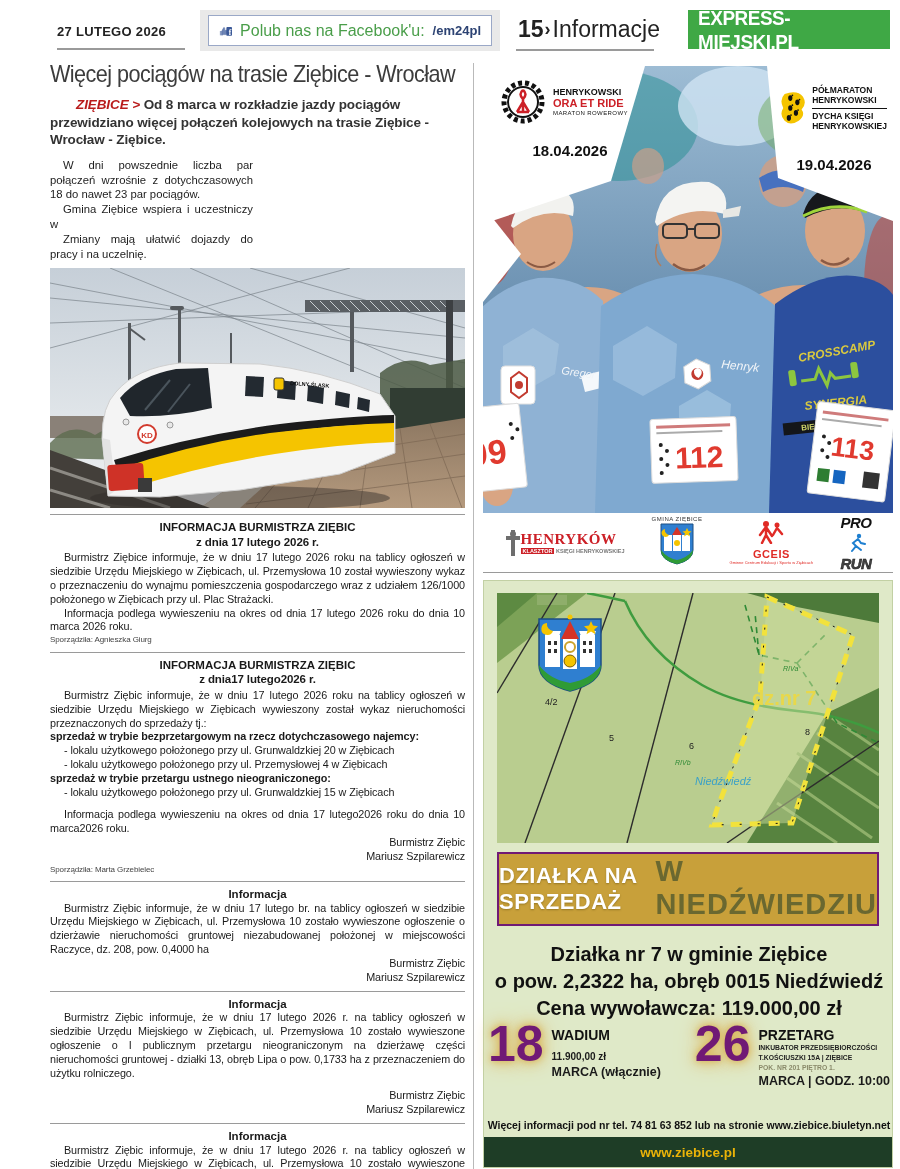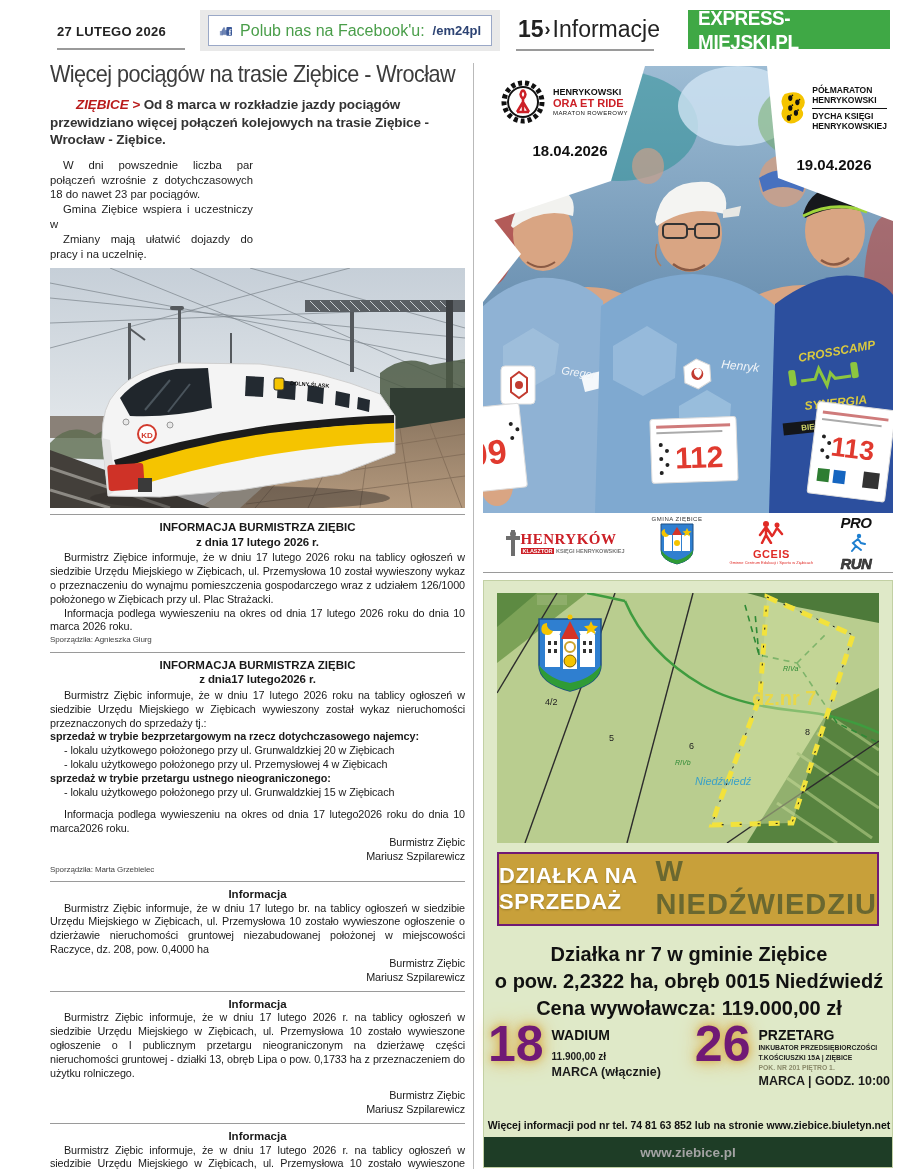--- a/index.html
+++ b/index.html
@@ -81,21 +81,21 @@
   .land-details { position:absolute; left:0; top:360px; width:410px; text-align:center; font-weight:bold; font-size:20px; line-height:1.35; color:#111; }
   .land-nums { position:absolute; left:0; top:440px; width:410px; display:flex; justify-content:center; gap:34px; }
   .bignum { font-size:50px; font-weight:bold; color:#701a75; line-height:.95; text-shadow:0 0 6px #d9b65a, 0 0 14px #d9b65a, 0 0 22px #e2c378; }
   .numgrp { display:flex; gap:8px; align-items:flex-start; }
   .numlbls { padding-top:6px; }
   .numlbls .big { font-size:14px; font-weight:bold; color:#111; }
   .numlbls .amt { font-size:10px; font-weight:bold; margin-top:8px; }
   .numlbls .dt { font-size:12.5px; font-weight:bold; margin-top:3px; }
   .numlbls .ven { font-size:6.8px; font-weight:bold; color:#222; line-height:1.3; margin-top:1px; }
   .land-info { position:absolute; left:0; top:538px; width:410px; text-align:center; font-size:10.5px; font-weight:bold; color:#111; }
-  .land-web { position:absolute; left:0; top:556px; width:408px; height:30px; background:#1e3d26; color:#a3a3a3; display:flex; align-items:center; justify-content:center; font-weight:bold; font-size:13.5px; cursor:pointer; }
+  .land-web { position:absolute; left:0; top:556px; width:408px; height:30px; background:#1e3d26; color:#eab308; display:flex; align-items:center; justify-content:center; font-weight:bold; font-size:13.5px; cursor:pointer; }
 </style>
 </head>
 <body>
 
 <div id="page">
 
   <div class="hdr-date">27 LUTEGO 2026</div>
   <div class="hdr-date-rule"></div>
 
   <div class="fb-banner">

